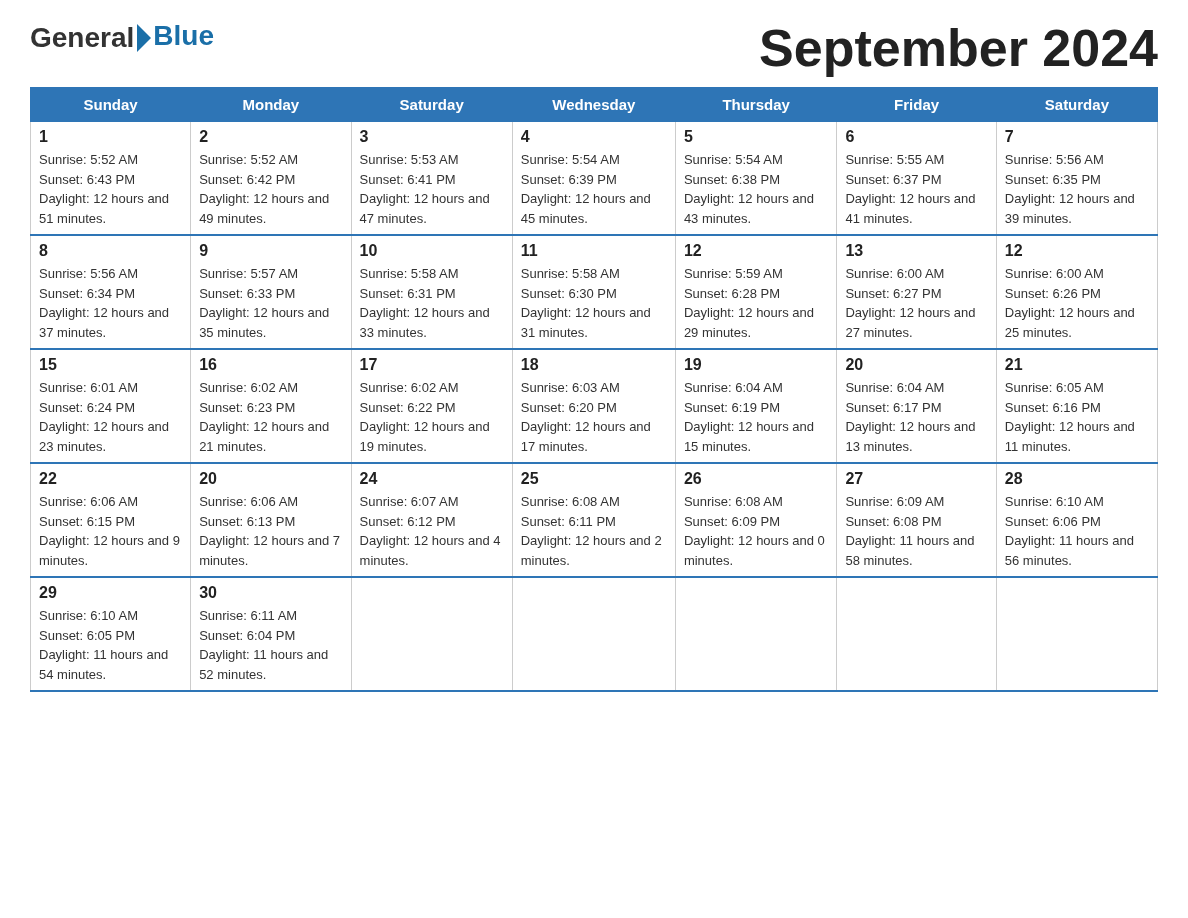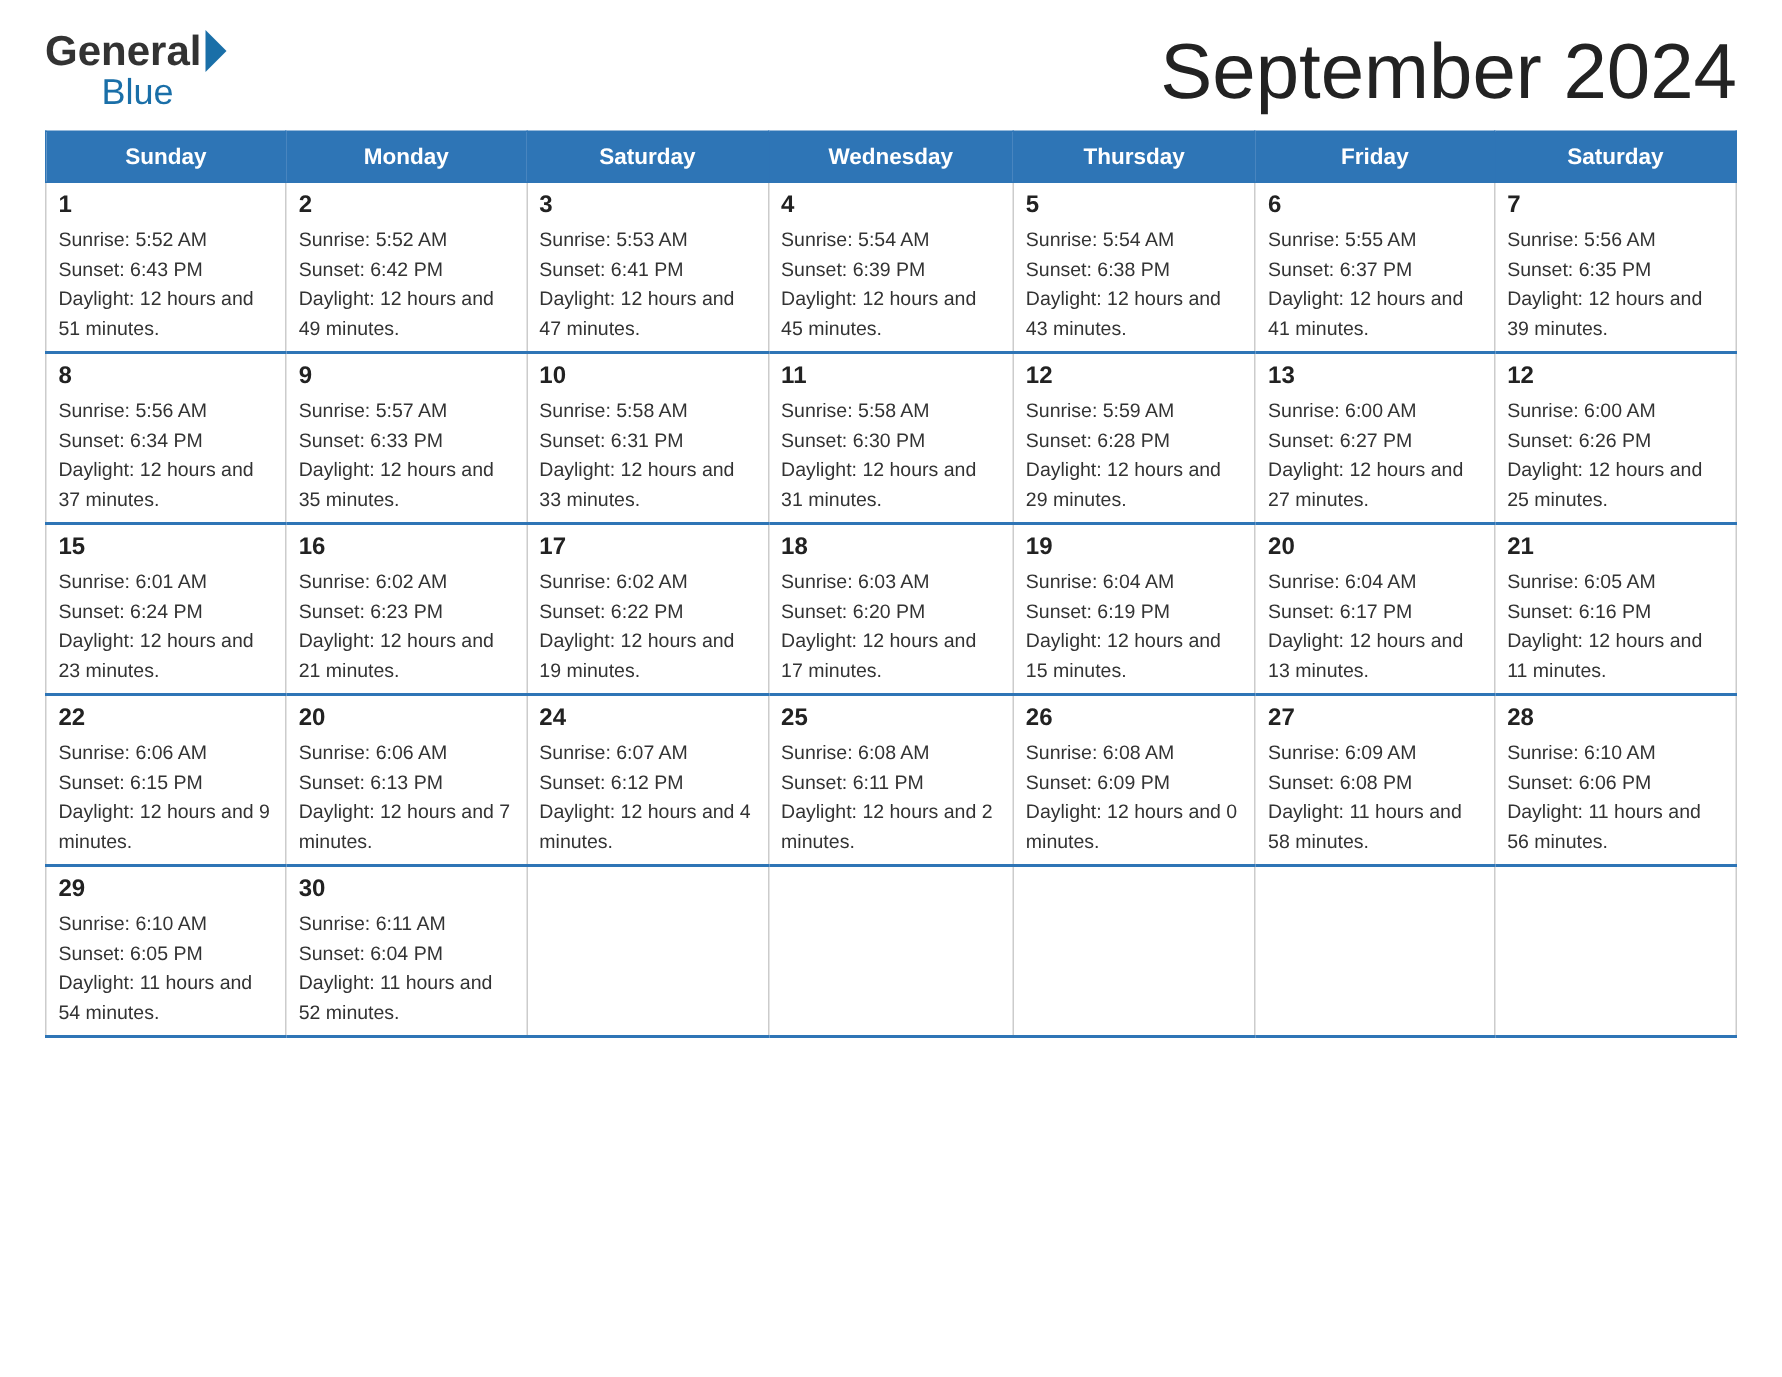--- a/index.html
+++ b/index.html
@@ -11,22 +11,22 @@
       padding: 20px 30px;
     }
     .header {
       display: flex;
       justify-content: space-between;
       align-items: flex-start;
       margin-bottom: 10px;
     }
     .logo {
       display: flex;
-      flex-direction: column;
-      align-items: center;
+      flex-direction: row;
+      align-items: flex-end;
     }
     .logo-top {
       font-size: 28px;
       font-weight: bold;
       color: #333;
       display: flex;
       align-items: center;
       gap: 0;
       line-height: 1;
     }
@@ -39,29 +39,29 @@
       border-left: 14px solid #1a6fa8;
       border-top: 14px solid transparent;
       border-bottom: 14px solid transparent;
       display: inline-block;
       margin-left: 3px;
       margin-right: 2px;
       vertical-align: middle;
     }
     .logo-blue {
       color: #1a6fa8;
-      font-size: 24px;
-      font-weight: normal;
+      font-size: 28px;
+      font-weight: bold;
     }
     .title-area {
       text-align: right;
     }
     .month-title {
       font-size: 52px;
-      font-weight: normal;
+      font-weight: bold;
       color: #222;
       line-height: 1.1;
     }
     .location {
       font-size: 22px;
       color: #444;
       margin-top: 4px;
     }
     table {
       width: 100%;

